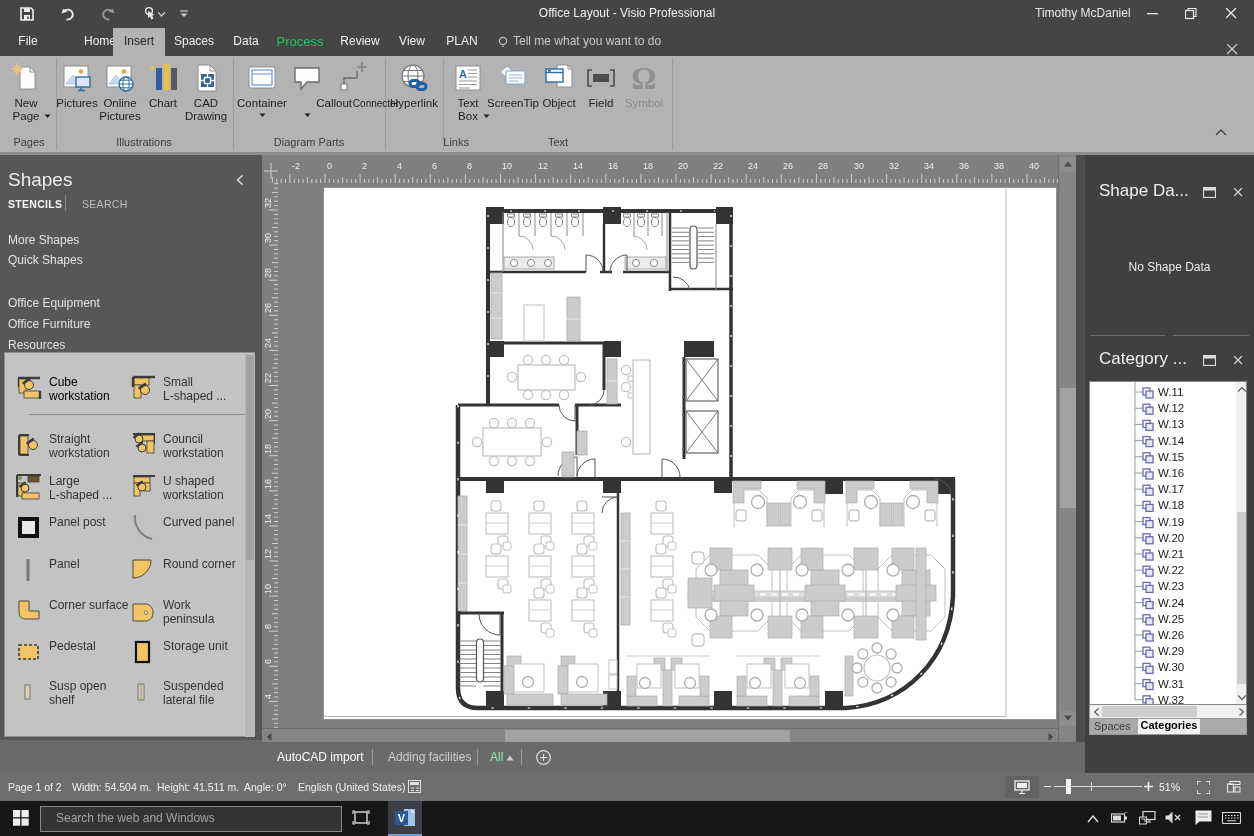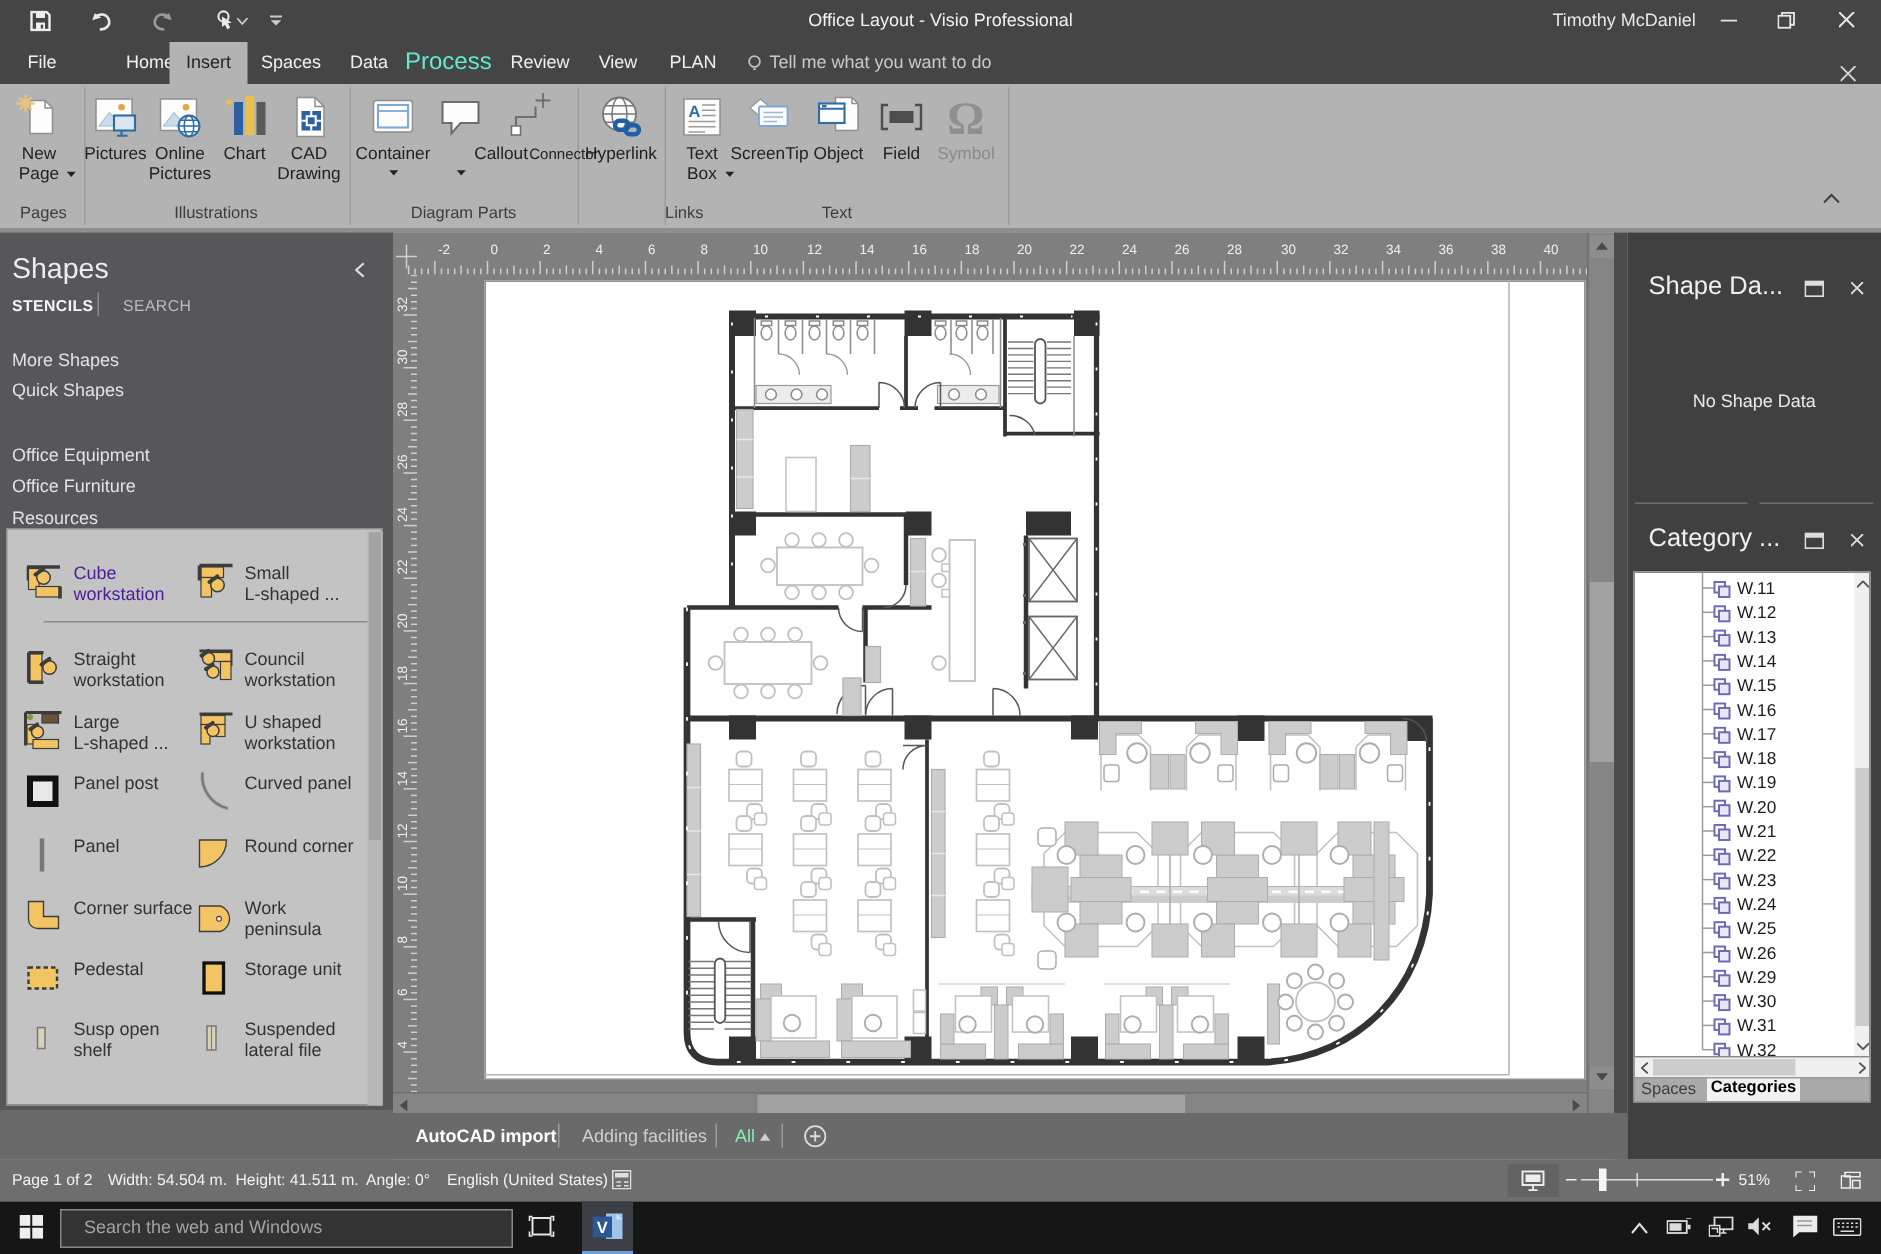--- a/index.html
+++ b/index.html
@@ -43,21 +43,21 @@
 <svg class="abs" style="left:1226px;top:8px" width="11" height="11">
       <path d="M0 0 L10 10 M10 0 L0 10" stroke="#e8e8e8" stroke-width="1.3"></path>
     </svg>
 </div>
 <div class="abs" style="left:0;top:28px;width:1254px;height:28px;background:#454545">
 <div class="abs" style="left:-2px;top:0;width:60px;height:28px;color:#f0f0f0;text-align:center;line-height:27px;font-size:12px">File</div>
 <div class="abs" style="left:56px;top:0;width:60px;height:28px;color:#f0f0f0;text-align:right;line-height:27px;font-size:12px">Home</div>
 <div class="abs" style="left:113px;top:0;width:52px;height:28px;background:#b3b3b3;color:#262626;text-align:center;line-height:27px;font-size:12px">Insert</div>
 <div class="abs" style="left:164px;top:0;width:60px;height:28px;color:#f0f0f0;text-align:center;line-height:27px;font-size:12px">Spaces</div>
 <div class="abs" style="left:216px;top:0;width:60px;height:28px;color:#f0f0f0;text-align:center;line-height:27px;font-size:12px">Data</div>
-<div class="abs" style="left:270px;top:0;width:60px;height:28px;color:#5eead4;line-height:27px;font-size:16px">Process</div>
+<div class="abs" style="left:270px;top:0;width:60px;height:28px;color:#22c55e;text-align:center;line-height:27px;font-size:13px">Process</div>
 <div class="abs" style="left:330px;top:0;width:60px;height:28px;color:#f0f0f0;text-align:center;line-height:27px;font-size:12px">Review</div>
 <div class="abs" style="left:382px;top:0;width:60px;height:28px;color:#f0f0f0;text-align:center;line-height:27px;font-size:12px">View</div>
 <div class="abs" style="left:432px;top:0;width:60px;height:28px;color:#f0f0f0;text-align:center;line-height:27px;font-size:12px">PLAN</div>
 <svg class="abs" style="left:497px;top:8px" width="12" height="13">
       <circle cx="6" cy="5" r="3.6" fill="none" stroke="#bdbdbd" stroke-width="1.2"></circle>
       <path d="M4.8 8.5 h2.4 M5 10.2 h2" stroke="#bdbdbd" stroke-width="1"></path>
     </svg>
 <div class="abs" style="left:513px;top:0;height:28px;line-height:27px;color:#c9c9c9;font-size:12px">Tell me what you want to do</div>
 <svg class="abs" style="left:1227px;top:16px" width="11" height="11">
       <path d="M0 0 L10 10 M10 0 L0 10" stroke="#d5d5d5" stroke-width="1.2"></path>
@@ -210,21 +210,21 @@
 <div class="abs" style="left:241px;top:2px;width:8px;height:205px;background:#a2a2a2"></div>
 <svg class="abs" style="left:10px;top:21px" width="28" height="28" viewBox="0 0 28 28">
       <path d="M3 4 h22" stroke="#3c3c3c" stroke-width="2.4"></path>
       <path d="M4 4 v9" stroke="#3c3c3c" stroke-width="2.4"></path>
       <rect x="4" y="5" width="7" height="14" fill="#f2c463" stroke="#3c3c3c" stroke-width="0.8"></rect>
       <rect x="9" y="17" width="16" height="7" fill="#f2c463" stroke="#3c3c3c" stroke-width="0.8"></rect>
       <path d="M25 17 v8" stroke="#3c3c3c" stroke-width="2.4"></path>
       <circle cx="14" cy="11" r="4.5" fill="#f2c463" stroke="#3c3c3c" stroke-width="1"></circle>
       <rect x="9.5" y="5.0" width="9.0" height="2.5" rx="1" fill="#3c3c3c" transform="rotate(-35 14 11)"></rect>
     </svg>
-<div class="abs" style="left:44px;top:22px;width:85px;font-size:12px;line-height:14px;color:#4c1d95">Cube<br>workstation</div>
+<div class="abs" style="left:44px;top:22px;width:85px;font-size:12px;line-height:14px;color:#000000">Cube<br>workstation</div>
 <svg class="abs" style="left:124px;top:21px" width="28" height="28" viewBox="0 0 28 28">
       <path d="M4 3 h22" stroke="#3c3c3c" stroke-width="2.4"></path>
       <rect x="5" y="4" width="15" height="7" fill="#f2c463" stroke="#3c3c3c" stroke-width="0.8"></rect>
       <rect x="5" y="11" width="7" height="13" fill="#f2c463" stroke="#3c3c3c" stroke-width="0.8"></rect>
       <path d="M4 3 v10" stroke="#3c3c3c" stroke-width="2.4"></path>
       <circle cx="16" cy="16" r="4.5" fill="#f2c463" stroke="#3c3c3c" stroke-width="1"></circle>
       <rect x="11.5" y="10.0" width="9.0" height="2.5" rx="1" fill="#3c3c3c" transform="rotate(-35 16 16)"></rect>
     </svg>
 <div class="abs" style="left:158px;top:22px;width:88px;font-size:12px;line-height:14px;color:#333">Small<br>L-shaped ...</div>
 <svg class="abs" style="left:10px;top:78px" width="28" height="28" viewBox="0 0 28 28">
@@ -1180,21 +1180,21 @@
 <svg class="abs" style="left:149px;top:3px" width="5" height="8">
         <path d="M0.5 0.5 L4.5 4 L0.5 7.5" fill="none" stroke="#555" stroke-width="1.2"></path>
       </svg>
 </div>
 <div class="abs" style="left:4px;top:564px;width:158px;height:16px;background:#a9a9a9;border:1px solid #999;border-top:none">
 <div class="abs" style="left:4px;top:1px;font-size:11px;color:#3d3d3d">Spaces</div>
 <div class="abs" style="left:48px;top:0;width:62px;height:15px;background:#f2f2f2;text-align:center;font-size:11px;font-weight:bold;color:#000">Categories</div>
 </div>
 </div>
 <div class="abs" style="left:0;top:742px;width:1085px;height:31px;background:#6a6a6a">
-<div class="abs" style="left:277px;top:8px;font-size:12px;font-weight:bold;color:#fff">AutoCAD import</div>
+<div class="abs" style="left:277px;top:8px;font-size:12px;font-weight:normal;color:#fff">AutoCAD import</div>
 <div class="abs" style="left:372px;top:7px;width:1px;height:16px;background:#9a9a9a"></div>
 <div class="abs" style="left:388px;top:8px;font-size:12px;color:#cfcfcf">Adding facilities</div>
 <div class="abs" style="left:477px;top:7px;width:1px;height:16px;background:#9a9a9a"></div>
 <div class="abs" style="left:490px;top:8px;font-size:12px;color:#86efac">All</div>
 <svg class="abs" style="left:506px;top:13px" width="8" height="6">
       <path d="M0.5 5.5 L4 0.5 L7.5 5.5 Z" fill="#cfcfcf"></path>
     </svg>
 <div class="abs" style="left:521px;top:7px;width:1px;height:16px;background:#9a9a9a"></div>
 <svg class="abs" style="left:536px;top:8px" width="15" height="15">
       <circle cx="7.5" cy="7.5" r="6.8" fill="none" stroke="#dcdcdc" stroke-width="1.2"></circle>

